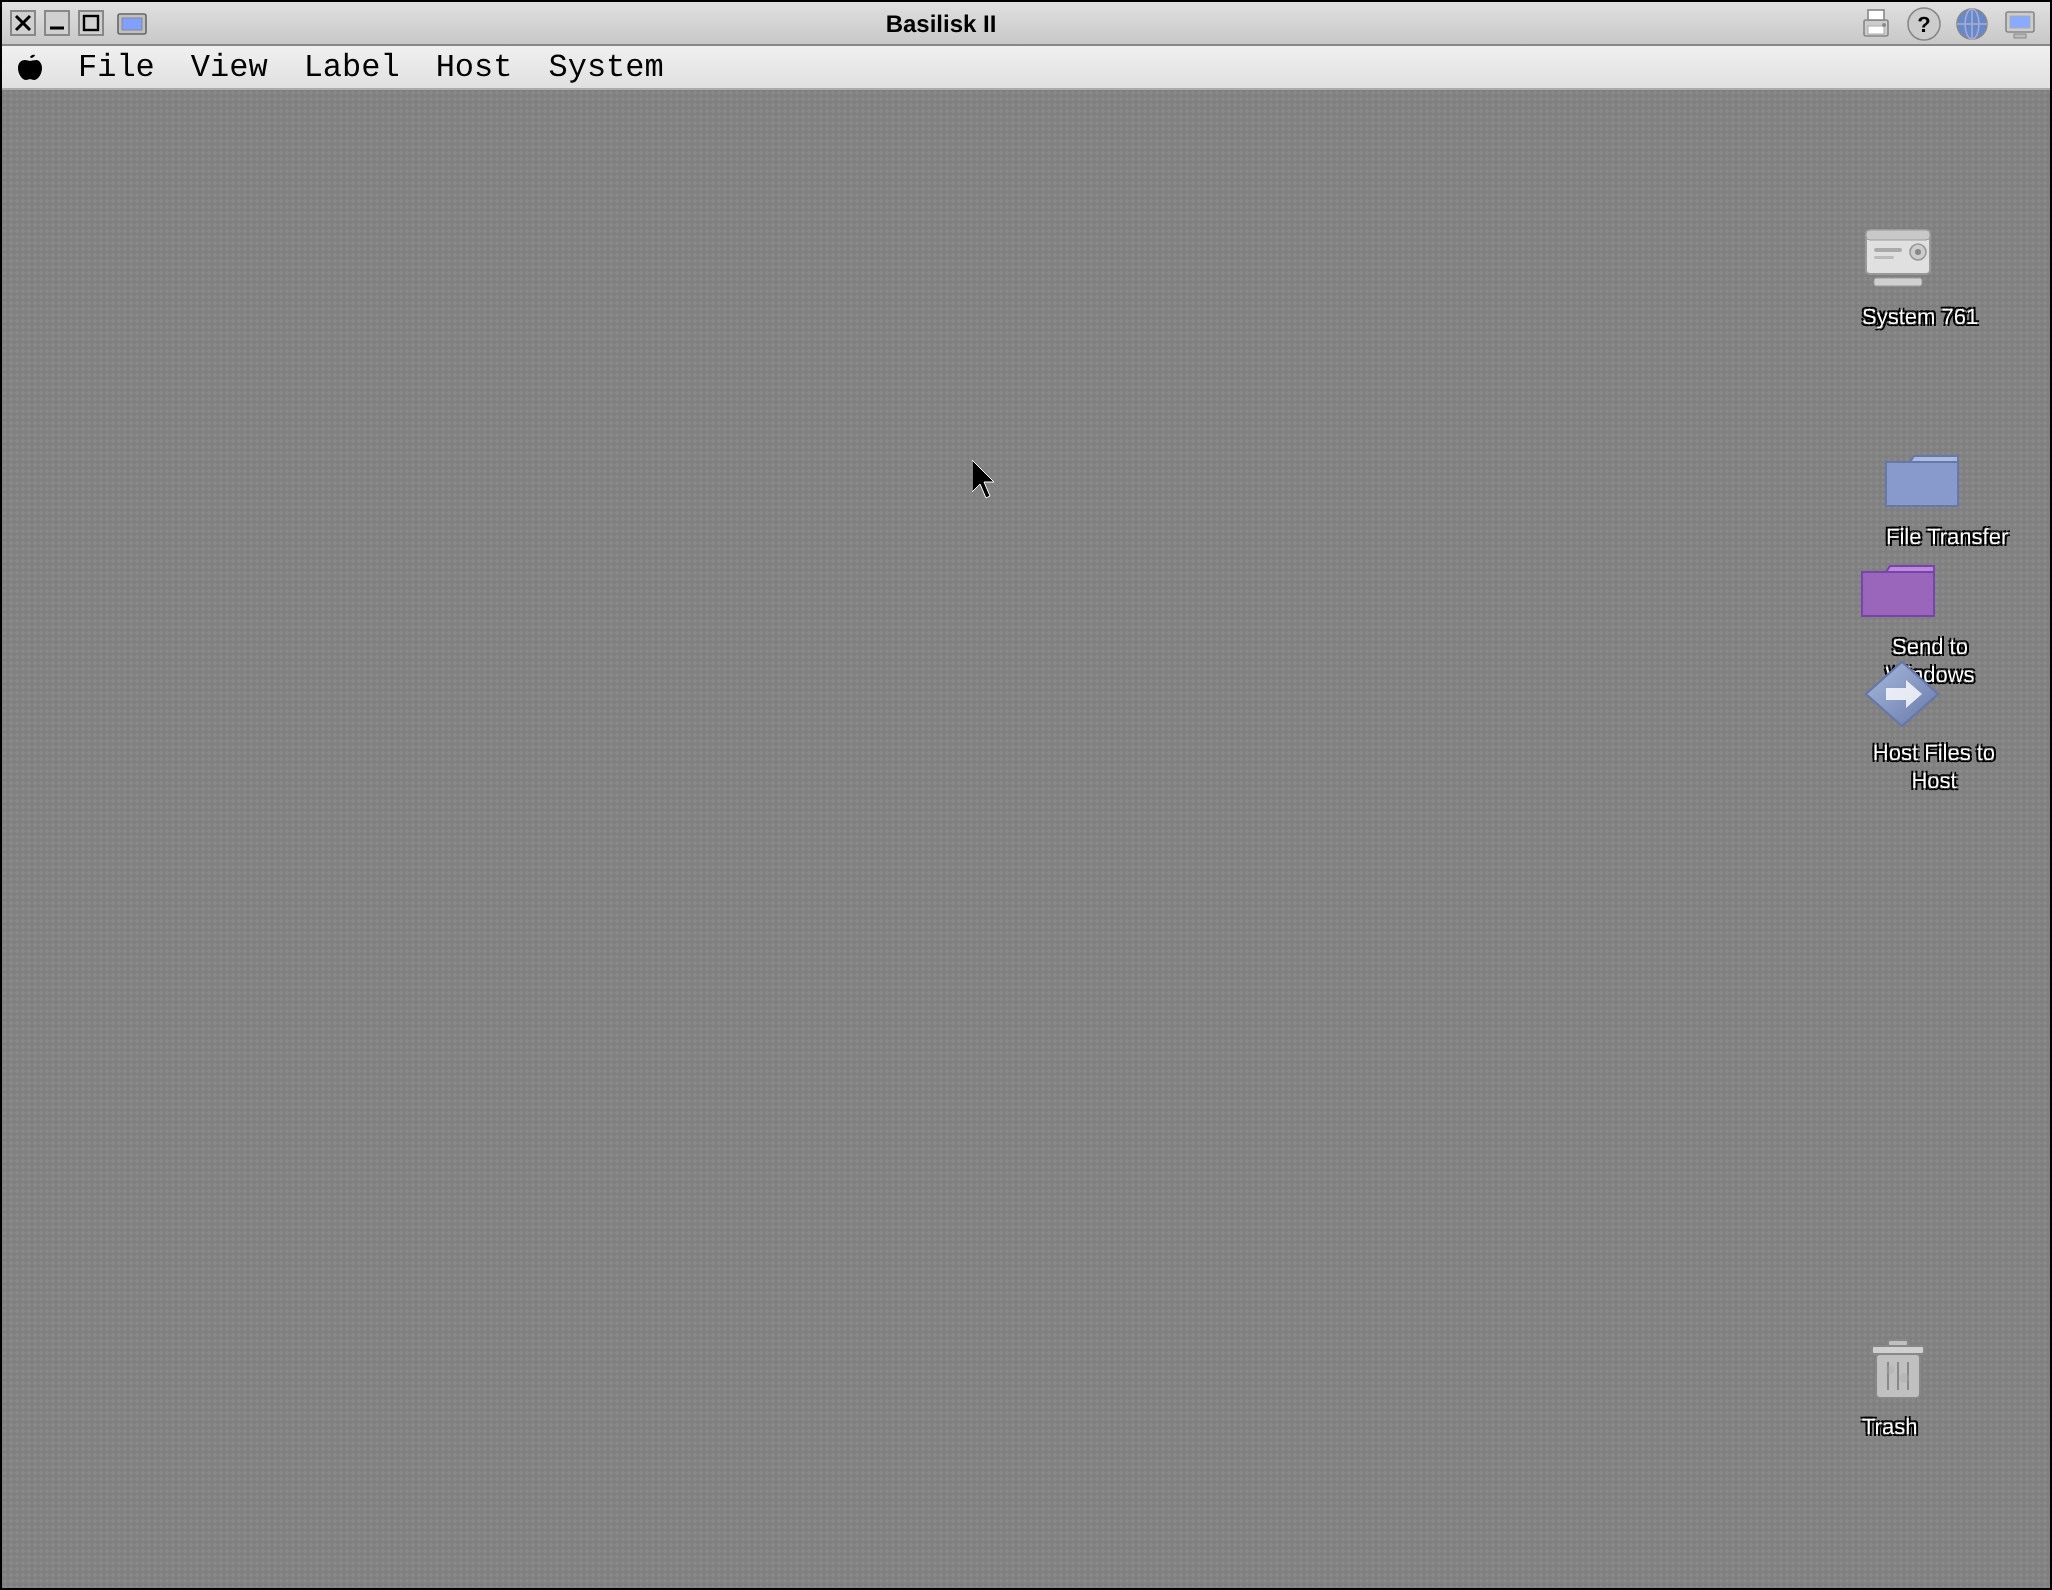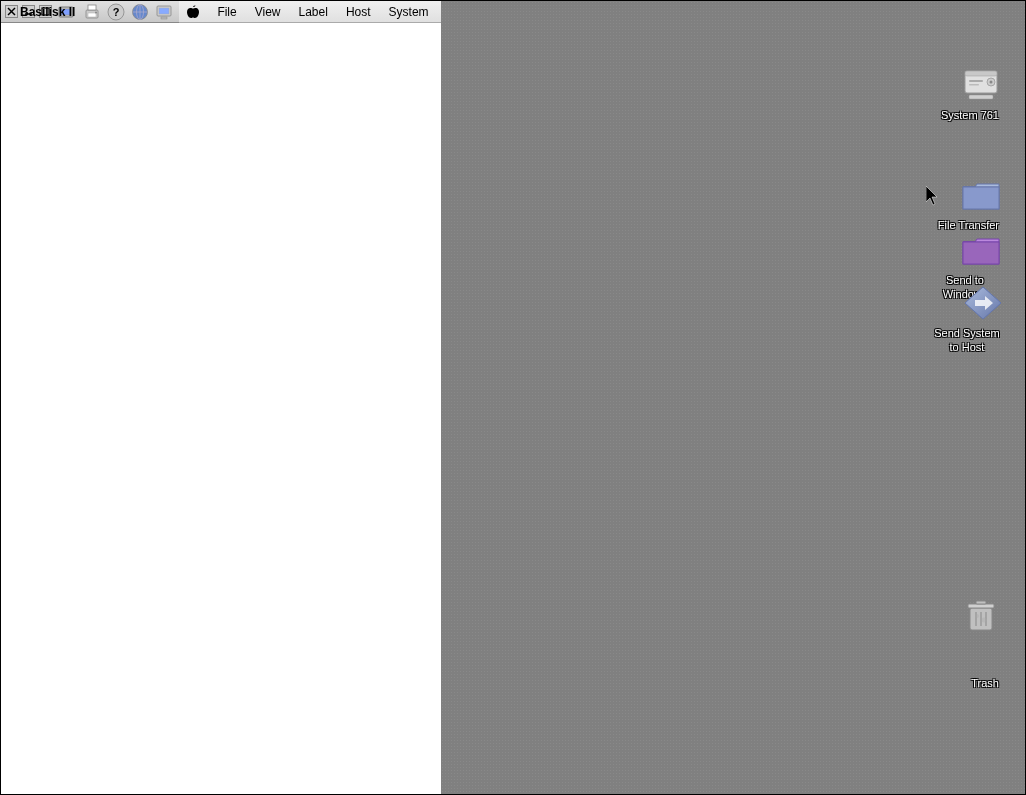--- a/index.html
+++ b/index.html
@@ -11,20 +11,21 @@
       font-family: 'Chicago', 'Geneva', Arial, sans-serif;
       font-size: 12px;
       background: #666;
     }
 
     
     .window {
       width: 1026px;
       height: 795px;
       display: flex;
+      flex-direction: column;
       border: 1px solid #000;
       background: #fff;
     }
 
     .title-bar {
       display: flex;
       align-items: center;
       height: 22px;
       background: linear-gradient(to bottom, #e0e0e0, #c8c8c8);
       border-bottom: 1px solid #888;
@@ -77,43 +78,44 @@
       display: flex;
       align-items: center;
       justify-content: center;
       font-size: 14px;
       cursor: pointer;
       margin-right: 4px;
     }
 
     .menu-item {
       padding: 2px 8px;
-      font-size: 12px;
+      font-size: 16px;
       color: #000;
       cursor: pointer;
       border-radius: 2px;
+      font-family: Liberation Mono, monospace;
     }
 
     
     .desktop {
       flex: 1;
       position: relative;
       background-color: #808080;
       background-image: 
         radial-gradient(circle, #898989 1px, transparent 1px);
       background-size: 3px 3px;
       overflow: hidden;
     }
 
     
     .desktop-icon {
       position: absolute;
       display: flex;
       flex-direction: column;
-      align-items: flex-end;
+      align-items: flex-start;
       width: 80px;
       cursor: pointer;
       padding: 4px;
     }
 
     .icon-img {
       width: 40px;
       height: 40px;
       display: flex;
       align-items: center;
@@ -257,21 +259,21 @@
           <ellipse cx="30" cy="15" rx="1.5" ry="1.5" fill="#888"></ellipse>
           <rect x="8" y="13" width="14" height="2" rx="1" fill="#aaa"></rect>
           <rect x="8" y="17" width="10" height="1.5" rx="0.7" fill="#bbb"></rect>
           <rect x="8" y="28" width="24" height="4" rx="1" fill="#d0d0d0" stroke="#999" stroke-width="0.5"></rect>
         </svg>
       </div>
       <span class="icon-label">System 761</span>
     </div>
 
 
-    <div class="desktop-icon" style="top:170px; right:20px; left:auto;">
+    <div class="desktop-icon" style="top:170px; right:8px; left:auto;">
       <div class="icon-img">
         <svg width="40" height="36" viewBox="0 0 40 36">
 
           <path d="M2 10 L2 32 L38 32 L38 10 Z" fill="#8899cc" stroke="#6677aa" stroke-width="1"></path>
           <path d="M2 10 L14 10 L16 7 L38 7 L38 10 Z" fill="#aabbdd" stroke="#6677aa" stroke-width="1"></path>
           <rect x="2" y="10" width="36" height="22" rx="0" fill="#8899cc" stroke="#6677aa" stroke-width="1"></rect>
         </svg>
       </div>
       <span class="icon-label">File Transfer</span>
     </div>
@@ -297,24 +299,24 @@
           <defs>
             <linearGradient id="grad1" x1="0%" y1="0%" x2="100%" y2="100%">
               <stop offset="0%" style="stop-color:#aabbdd"></stop>
               <stop offset="100%" style="stop-color:#6677aa"></stop>
             </linearGradient>
           </defs>
 
           <polygon points="12,15 12,21 22,21 22,25 30,18 22,11 22,15" fill="#fff" opacity="0.8"></polygon>
         </svg>
       </div>
-      <span class="icon-label">Send System to Host</span>
-    </div>
-
-    <div class="desktop-icon" style="top:590px; right:20px; left:auto;gap:38px;">
+      <span class="icon-label">Host Files to Host</span>
+    </div>
+
+    <div class="desktop-icon" style="top:615px; right:20px; left:auto;">
       <div class="icon-img">
         <svg width="38" height="38" viewBox="0 0 38 38">
 
           <rect x="8" y="12" width="22" height="22" rx="2" fill="#c0c0c0" stroke="#888" stroke-width="1"></rect>
 
           <rect x="6" y="8" width="26" height="4" rx="1" fill="#d0d0d0" stroke="#888" stroke-width="1"></rect>
 
           <rect x="14" y="5" width="10" height="3" rx="1" fill="#c0c0c0" stroke="#888" stroke-width="1"></rect>
 
           <line x1="14" y1="16" x2="14" y2="30" stroke="#888" stroke-width="1"></line>

